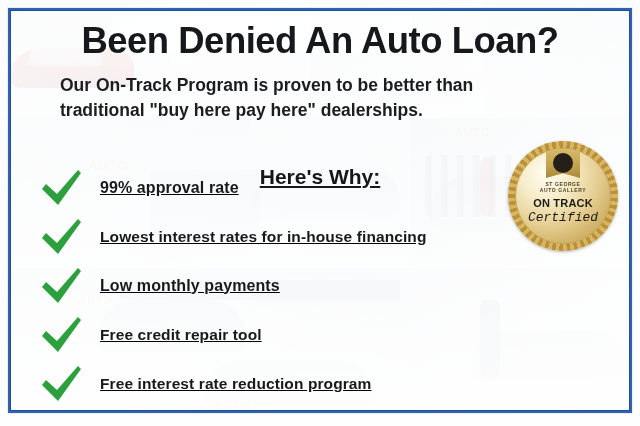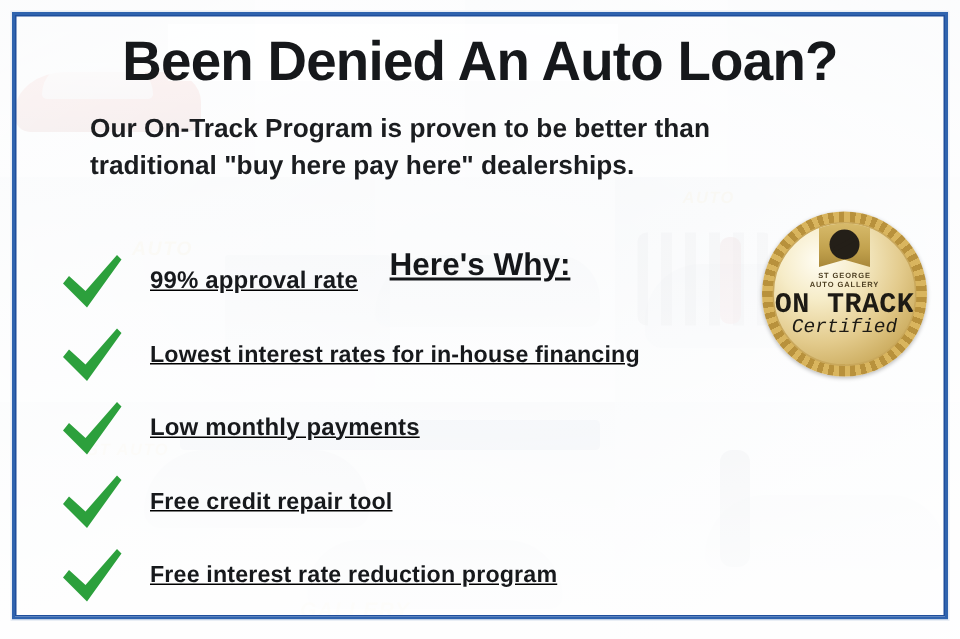--- a/index.html
+++ b/index.html
@@ -219,23 +219,23 @@
     width:17px; height:3px; background:#241f18;
     transform:rotate(-28deg); border-radius:2px;
   }
   .seal .l1 {
     margin-top:3px;
     font-size:5px; font-weight:bold; letter-spacing:.6px;
     color:#4d3f22; line-height:6.4px; text-align:center;
   }
   .seal .l2 {
     margin-top:2px;
-    font-size:19px; font-weight:bold; letter-spacing:.2px;
+    font-size:11px; font-weight:bold; letter-spacing:.2px;
     color:#1d1a14;
-    font-family:Liberation Mono, monospace;
+    font-family:Liberation Sans, sans-serif;
     line-height:15px;
   }
   .seal .l3 {
     margin-top:0px;
     font-size:13px;
     font-style:italic;
     font-family:Liberation Mono, monospace;
     color:#1d1a14;
     line-height:14px;
   }

